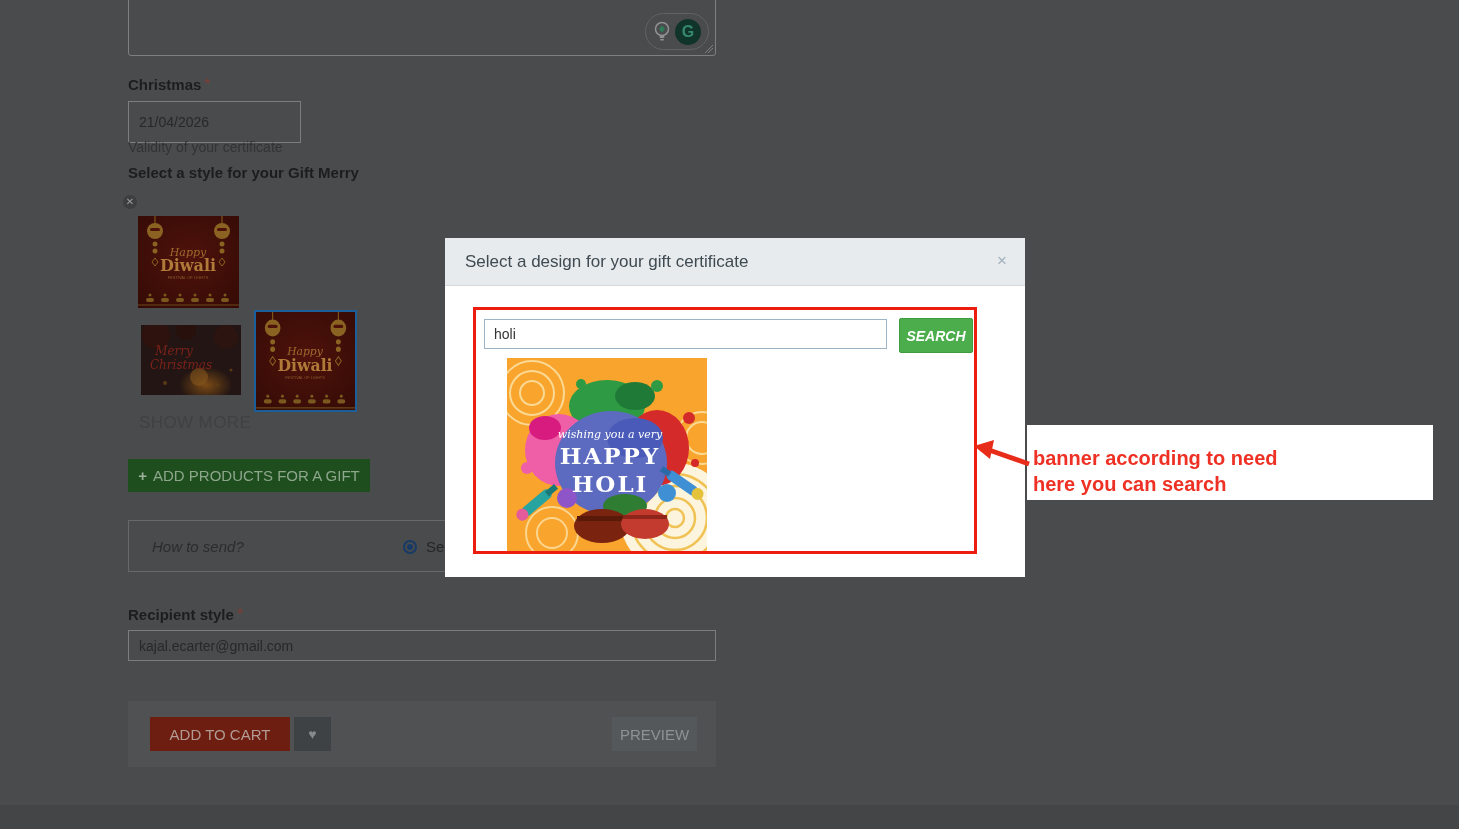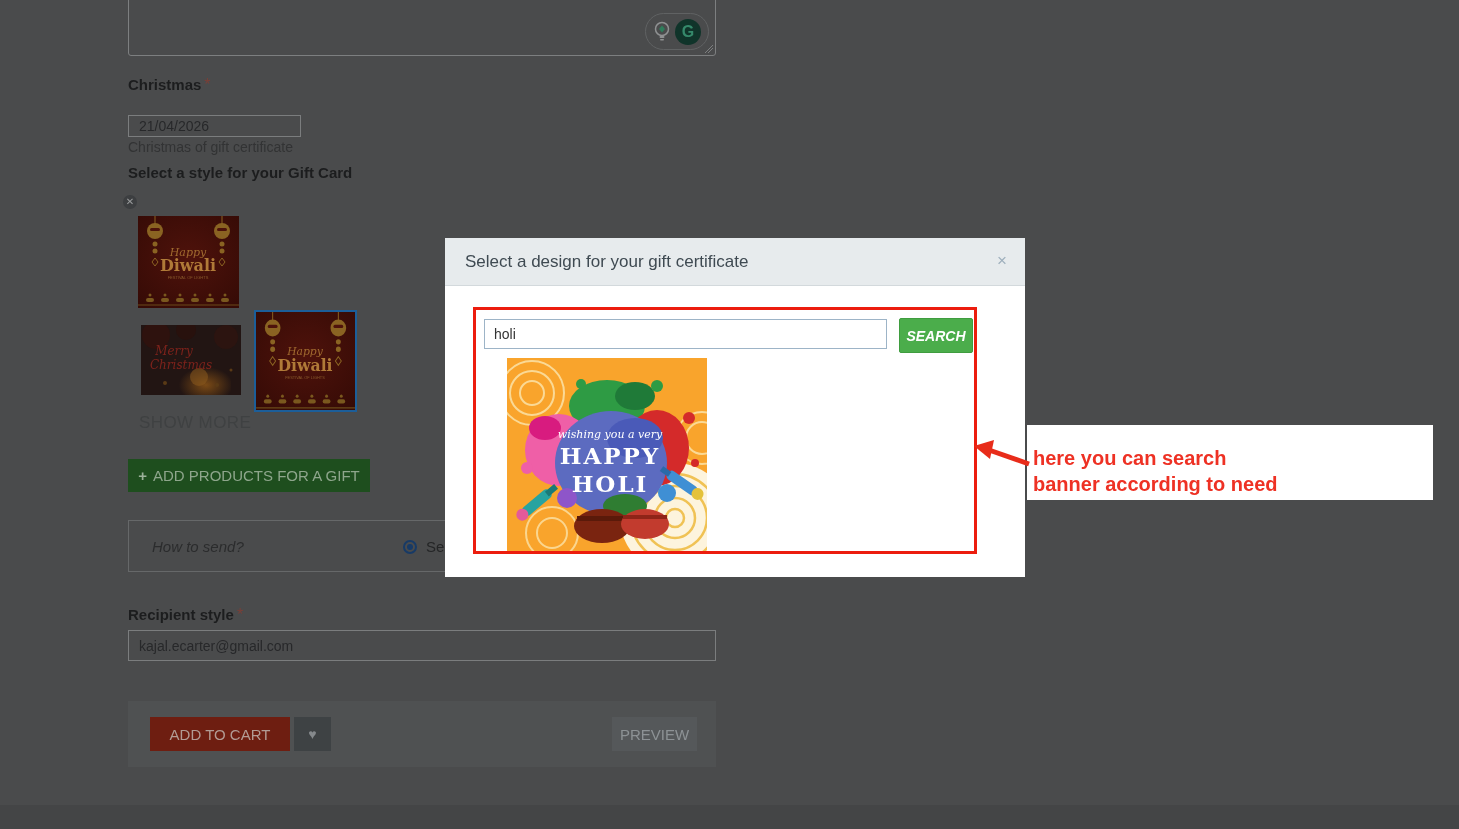--- a/index.html
+++ b/index.html
@@ -84,24 +84,24 @@
         <path d="M9 4.5 L12 8 L9 11.5 L6 8 Z" fill="#2e7d5b"></path>
       </svg>
       <div class="g-badge">G</div>
     </div>
     <div class="abs resize-handle"></div>
   </div>
 
   <div class="abs" style="left:128px;top:76px;">
     <span class="field-label">Christmas</span><span class="req">*</span>
   </div>
-  <input class="abs dim-input" style="left: 128px; top: 115px; width: 173px; height: 22px;" value="21/04/2026">
-  <div class="abs helper" style="left:128px;top:139px;">Christmas of gift certificate</div>
-
-  <div class="abs field-label" style="left:128px;top:164px;">Select a style for your Gift Card</div>
+  <input class="abs dim-input" style="left: 128px; top: 101px; width: 173px; height: 42px;" value="21/04/2026">
+  <div class="abs helper" style="left:128px;top:139px;">Validity of your certificate</div>
+
+  <div class="abs field-label" style="left:128px;top:164px;">Select a style for your Gift Merry</div>
 
   <div class="abs deselect">✕</div>
 
   <div class="abs thumb" style="left:138px;top:216px;width:101px;height:92px;">
     <svg width="101" height="92" viewBox="0 0 101 92">
       <defs>
         <radialGradient id="dg1" cx="50%" cy="45%" r="70%">
           <stop offset="0%" stop-color="#4e120b"></stop>
             <stop offset="100%" stop-color="#360b06"></stop>
         </radialGradient>
@@ -307,17 +307,17 @@
       </svg>
     </div>
   </div>
 
   <svg class="abs anno-arrow" width="58" height="32" viewBox="0 0 58 32">
     <line x1="16" y1="12" x2="56" y2="26" stroke="#e82c1a" stroke-width="5"></line>
     <polygon points="1,8 21,2 17,21" fill="#e82c1a"></polygon>
   </svg>
 
   <div class="abs anno-box">
+    <div class="anno-text">banner according to need</div>
     <div class="anno-text">here you can search</div>
-    <div class="anno-text">banner according to need</div>
   </div>
 
 </div>
 
 </body></html>

